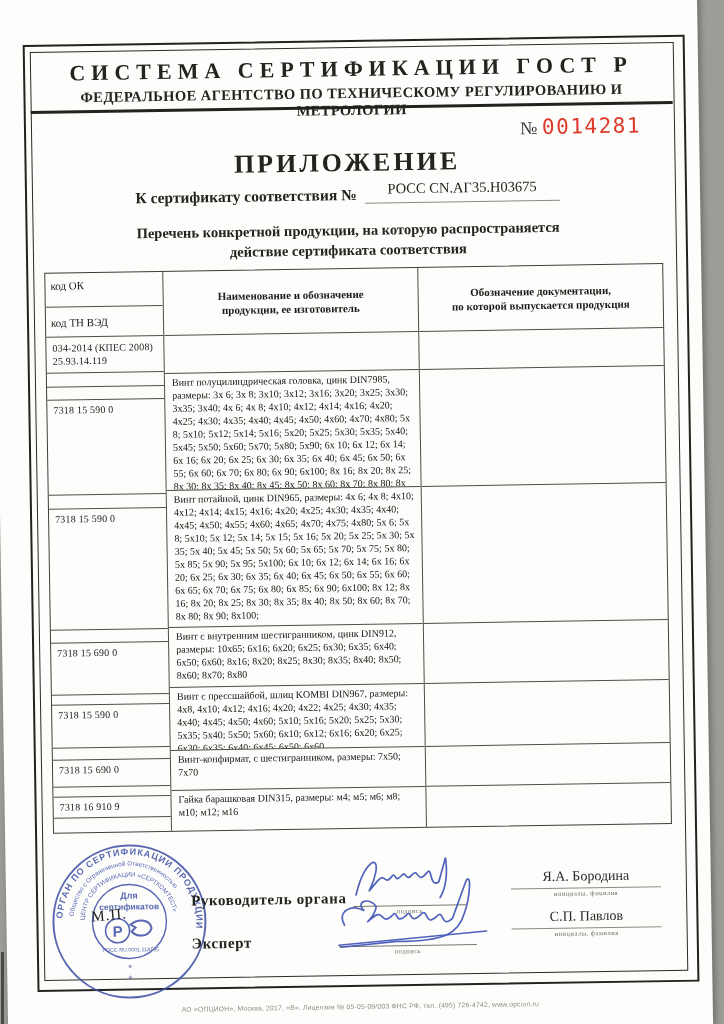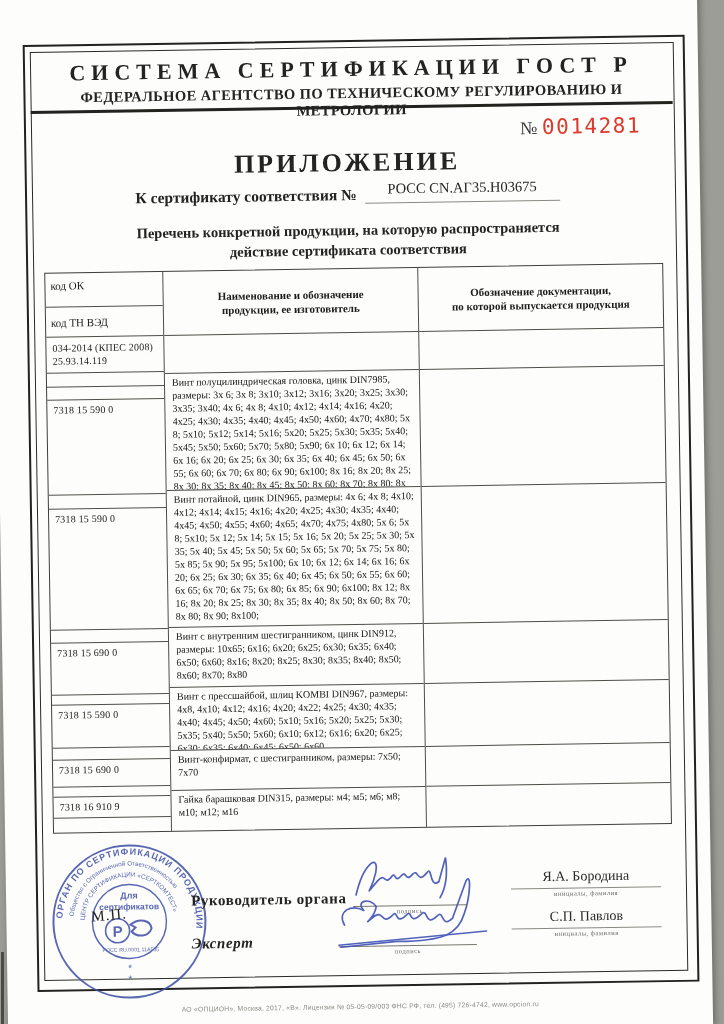--- a/index.html
+++ b/index.html
@@ -171,21 +171,21 @@
         <path d="M 86,88 c 9,-7 20,-4 21,4 c -3,9 -15,9 -20,3 l 4,-4 z" fill="none" stroke="#4353a8" stroke-width="2"></path>
         <text x="86" y="115" font-size="5.3" text-anchor="middle">РОСС RU.0001.11АГ35</text>
         <text x="85" y="135" font-size="10" text-anchor="middle">*</text>
         <text x="85" y="146" font-size="10" text-anchor="middle">*</text>
       </g>
     </svg>
   </div>
   <div class="mp-note">М.П.</div>
 
   <div class="sign-label" style="left:185px;top:900px;">Руководитель органа</div>
-  <div class="sign-label" style="left:185px;top:943px;font-style:italic;">Эксперт</div>
+  <div class="sign-label" style="left:185px;top:943px;">Эксперт</div>
 
   <div class="sig-block" style="left:347px;top:882px;width:113px;">
     <div class="sig-rule" style="height:34px;"></div>
     <div class="sig-caption">подпись</div>
   </div>
   <div class="sig-block" style="left:332px;top:922px;width:138px;">
     <div class="sig-rule" style="height:34px;"></div>
     <div class="sig-caption">подпись</div>
   </div>
 

